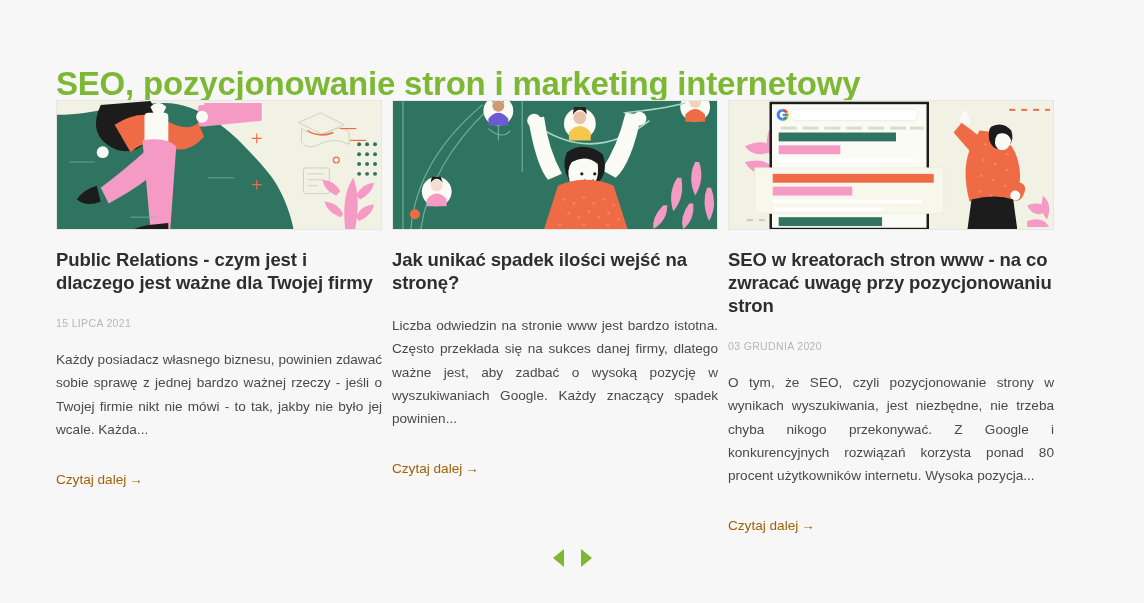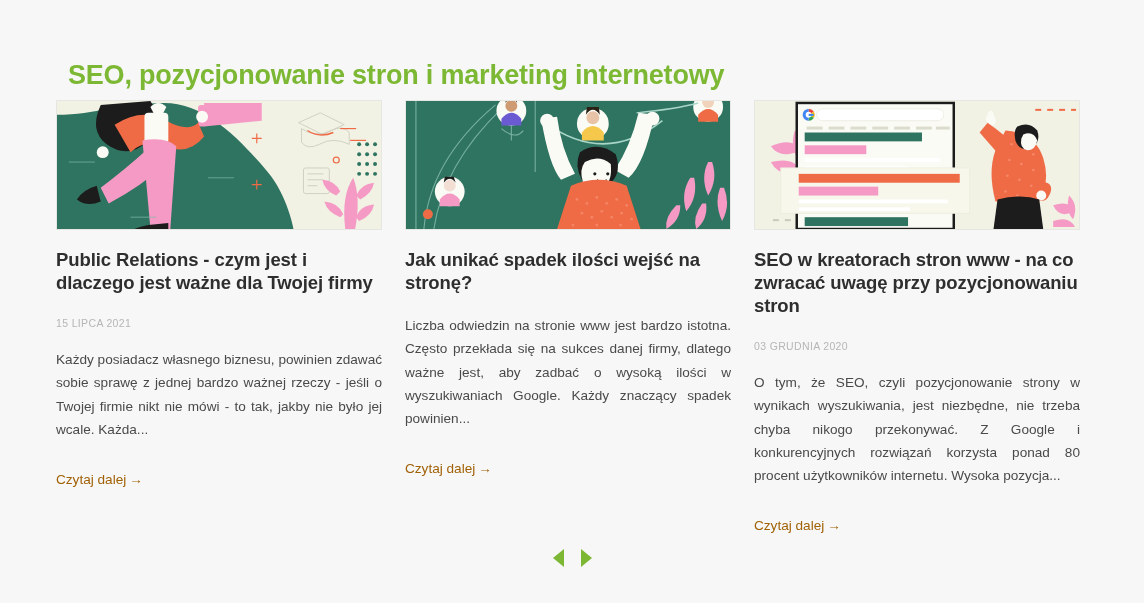--- a/index.html
+++ b/index.html
@@ -14,36 +14,35 @@
     font-family: "Liberation Sans", sans-serif;
     overflow: hidden;
     position: relative;
   }
 
   
   .section-heading {
     position: absolute;
     left: 56px;
     top: 38px;
-    font-size: 27px;
+    font-size: 33px;
     font-weight: 700;
     color: #7cb833;
     letter-spacing: -0.2px;
     white-space: nowrap;
-    margin-left: 12px;
   }
 
   
   .cards {
     position: absolute;
     left: 56px;
     top: 100px;
     width: 1025px;
     display: flex;
-    gap: 23px;
+    gap: 10px;
   }
   .card {
     width: 326px;
     flex: 0 0 326px;
   }
 
   
   .thumb {
     width: 326px;
     height: 130px;
@@ -281,21 +280,21 @@
           <path d="M286,78 q-10,16 -4,34 q12,-14 8,-34 Z"></path>
           <path d="M316,88 q-6,16 2,34 q9,-16 2,-34 Z"></path>
           <path d="M272,106 q-12,12 -10,24 q14,-8 14,-24 Z"></path>
           <path d="M298,104 q-10,14 -6,26 q12,-10 10,-26 Z"></path>
         </g>
       </svg>
     </a>
     <h3 class="card-title">
       <span>Jak unikać spadek ilości wejść na stronę?</span>
     </h3>
-    <p class="card-excerpt">Liczba odwiedzin na stronie www jest bardzo istotna. Często przekłada się na sukces danej firmy, dlatego ważne jest, aby zadbać o wysoką ilości w wyszukiwaniach Google. Każdy znaczący spadek powinien...</p>
+    <p class="card-excerpt">Liczba odwiedzin na stronie www jest bardzo istotna. Często przekłada się na sukces danej firmy, dlatego ważne jest, aby zadbać o wysoką pozycję w wyszukiwaniach Google. Każdy znaczący spadek powinien...</p>
     <a class="read-more" href="#">
       <span>Czytaj dalej</span><span class="arrow">→</span>
     </a>
   </article>
 
   <article class="card">
     <a class="thumb" href="#">
       <svg viewBox="0 0 326 130" preserveAspectRatio="none">
         <rect x="0" y="0" width="326" height="130" fill="#f1f1e4"></rect>
 

